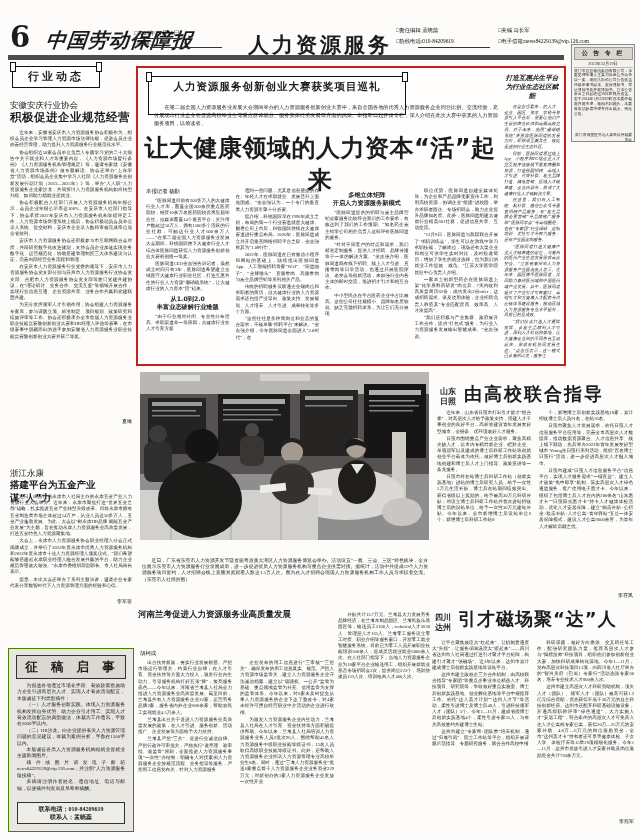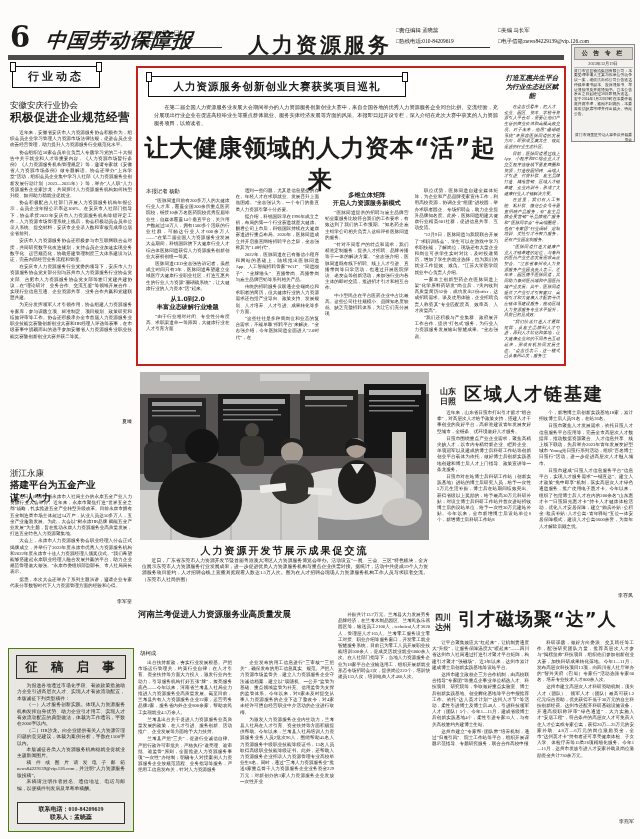--- a/index.html
+++ b/index.html
@@ -46,21 +46,21 @@
   
   .subbox{left:8px;top:648px;width:126px;height:184px;border:1px solid #4d7c0f;background:#e9e7e1;box-sizing:border-box;}
   .subtitle{margin:6px 7px 4px 7px;border:1px solid #333;background:#dcd9d2;text-align:center;
             font-weight:bold;font-size:12.5px;letter-spacing:5px;padding:3px 0 2px 3px;}
   .subbody{margin:0 8px;font-size:4.8px;line-height:6.4px;text-align:justify;height:116px;overflow:hidden;}
   .subbody p{margin:0;text-indent:2em;}
   .subcontact{margin:3px 8px;border:1px solid #333;padding:2px 0;text-align:center;
               font-weight:bold;font-size:6px;line-height:8px;background:#efede8;}
   
   .feature{left:136px;top:66px;width:430px;height:300px;border:2.5px solid #c4211c;background:#fffefd;box-sizing:border-box;}
-  .fbanner{left:10px;top:8px;width:258px;height:21px;font-size:10.5px;letter-spacing:1px;line-height:18px;}
+  .fbanner{left:10px;top:8px;width:258px;height:39px;font-size:10.5px;letter-spacing:1px;line-height:18px;}
   .fintro{left:16px;top:35px;width:344px;font-size:5.2px;line-height:8px;text-align:justify;text-indent:2em;color:#222;}
   .fheadline{left:0;top:64px;width:364px;text-align:center;font-weight:bold;font-size:24px;letter-spacing:0.5px;}
   .fsubtitle{left:0;top:100px;width:364px;text-align:center;font-weight:bold;font-size:9px;}
   .fbody{left:8px;top:120px;width:352px;height:170px;display:flex;gap:6px;}
   .fcol{flex:1;overflow:hidden;}
   .freporter{font-size:5.4px;margin:0 0 3px 0;}
   .fsection{font-weight:bold;font-size:6.2px;text-align:center;line-height:8px;margin:3px 0;}
   .fside{left:366px;top:6px;width:56px;height:286px;overflow:hidden;font-style:italic;}
   .fsidetitle{font-weight:bold;font-size:6.6px;line-height:9px;text-align:center;margin-bottom:3px;}
   .fside .jp{font-size:4.2px;line-height:5.7px;}
@@ -255,21 +255,20 @@
       <rect x="146" y="88" width="12" height="3" fill="#6b6b6b"></rect>
       <circle cx="216" cy="76" r="10" fill="#ab9f94"></circle>
       <path d="M205 74 q4 -14 22 -2 l2 10 q-2 -8 -12 -9 q-9 0 -12 6 z" fill="#1a1a1a"></path>
       <ellipse cx="217" cy="110" rx="19" ry="22" fill="#1f1e1d"></ellipse>
       <path d="M211 92 l6 10 l7 -10 z" fill="#e8e6e2"></path>
       <rect x="120" y="112" width="26" height="8" transform="rotate(-6 133 116)" fill="#efedea"></rect>
       <rect x="168" y="116" width="24" height="7" transform="rotate(4 180 119)" fill="#e9e7e3"></rect>
       <ellipse cx="262" cy="140" rx="20" ry="14" fill="#c9c6c1"></ellipse>
     </svg>
   </div>
-  <div class="abs captitle sans">人力资源开发节展示成果促交流</div>
   <div class="abs captext">近日，广东省东莞市人力资源开发节暨首届粤港澳大湾区人力资源服务博览会举办。活动设置“一展、三会、三区”特色板块，全方位展示东莞市人力资源服务行业发展成果，进一步促进优质人力资源服务机构与重点企业供需对接。据统计，活动中共促成19个人力资源服务项目签约，人才招聘会线上直播浏览观看人数达1.5万人次。图为在人才招聘会现场人力资源服务机构工作人员与求职者交流。（东莞市人社局供图）</div>
 
   <div class="abs hkicker sans">河南兰考促进人力资源服务业高质量发展</div>
   <div class="abs hbyline">胡柯成</div>
   <div class="abs hcols12">
     <div class="hcol jp">
         <p>出台扶持新政，夯实行业发展根基。严把市场运行管理关，约束行业自律；在人才引育、资金扶持等方面大力投入，激发行业内生动力，引导服务机构打好五张“牌”，擦亮服务底色——今年以来，河南省兰考县人社局全力推进人力资源服务业高质量发展。截至目前，兰考县共有人力资源服务企业22家，运营劳务品牌2家，服务省内外企业800余家，帮助农民工实现就业4.5万余人。</p>
         <p>兰考县出台关于促进人力资源服务业高质量发展的政策，在人才引进、服务创新、活动推广、企业发展等方面给予大力扶持。</p>
         <p>兰考县严把“三关”，促进行业诚信自律。严把行政许可审批关，严格执行“谁受理、谁审批、谁监管”原则，全面推进人力资源服务事项“一次性”办结制；明确专人对接案例人力资源服务企业按规范流程、业务指导等服务，严把用工信息发布关，针对人力资源服务</p>
       </div>
@@ -279,21 +278,21 @@
       </div>
   </div>
   <div class="abs hcol3 jp clip">
       <p>补贴共计13.7万元。兰考县大力发展劳务品牌经济，在兰考木制品园区、兰考民族乐器园区等，输送员工2100人，technical人才3620人，管理层人才165人。兰考零工服务设立零工对接、职业介绍等服务窗口，开发零工就业智慧服务系统，目前已为零工人员开展职业技能培训500余人，促成灵活就业就业6000余人次。在人社部门指导下，当地人力资源服务企业为18家平台企业输送用工，组织开展新就业形态专场招聘会2次，提供岗位223个，培训快递员133人次，培训电商人才460人次。</p>
     </div>
 
   <div class="abs rkicker sdkicker sans">
     <div>山东</div>
     <div>日照</div>
   </div>
-  <div class="abs sdtitle sans">区域人才链基建</div>
+  <div class="abs sdtitle sans">由高校联合指导</div>
   <div class="abs sdcols">
     <div class="hcol jp">
         <p>近年来，山东省日照市打出引才留才“组合拳”，对高层次人才给予政策支持，搭建人才干事创业的良好平台，高标准建设青年发展友好型城市，全链条、优环境做好人才服务。</p>
         <p>日照市围绕重点产业企业需求，聚焦高精尖缺人才，以市内专精特新企业、瞪羚企业、单项冠军以及建成的博士后科研工作站等创新创业平台载体为依托，做好博士后创新实践基地创建和博士后人才上门指导、政策宣讲等一条龙服务。</p>
         <p>日照市对在站博士后科研工作站（创新实践基地）进站的博士后研究人员，给予一次性5万元生活补贴，博士后在站期间绩效突出、获得省级以上奖励的，给予最高30万元科研补贴；对设立博士后科研工作站并首次进站招收博士后的设站单位，给予一次性30万元建站补贴。今年以来，全市新增博士后设站单位6个，新增博士后科研工作站8</p>
       </div>
     <div class="hcol jp">
         <p>个，新增博士后创新实践基地18家，累计招收博士后人员91名，在站36名。</p>
         <p>日照市聚焦人才发展需求，依托日照人才信息服务平台应用等，完善全市高层次人才数据库，推动数据资源聚合、人才信息共享、线上线下联动，先后举办2023年青年发展友好型城市·Young光日照行系列活动，组织“百名博士日照行”活动，进一步促进高层次人才融入城市。</p>
         <p>日照市建成“日照人才信息服务平台”信息平台，实现人才服务需求“一键直达”。建立人才政策“免申即享”机制，落实高层次人才绿色通道服务，推广使用电子惠才卡。今年以来，组织了包括博士后人才在内的200余名“山东惠才卡”“日照阳光惠才卡”持卡人才健康体检活动，优化人才安居保障，建立“购房补贴+公积金+租房补贴+人才公寓+青年驿站”五位一体安居保障模式，建设人才公寓6600余套，为青年人才解除后顾之忧。</p>

